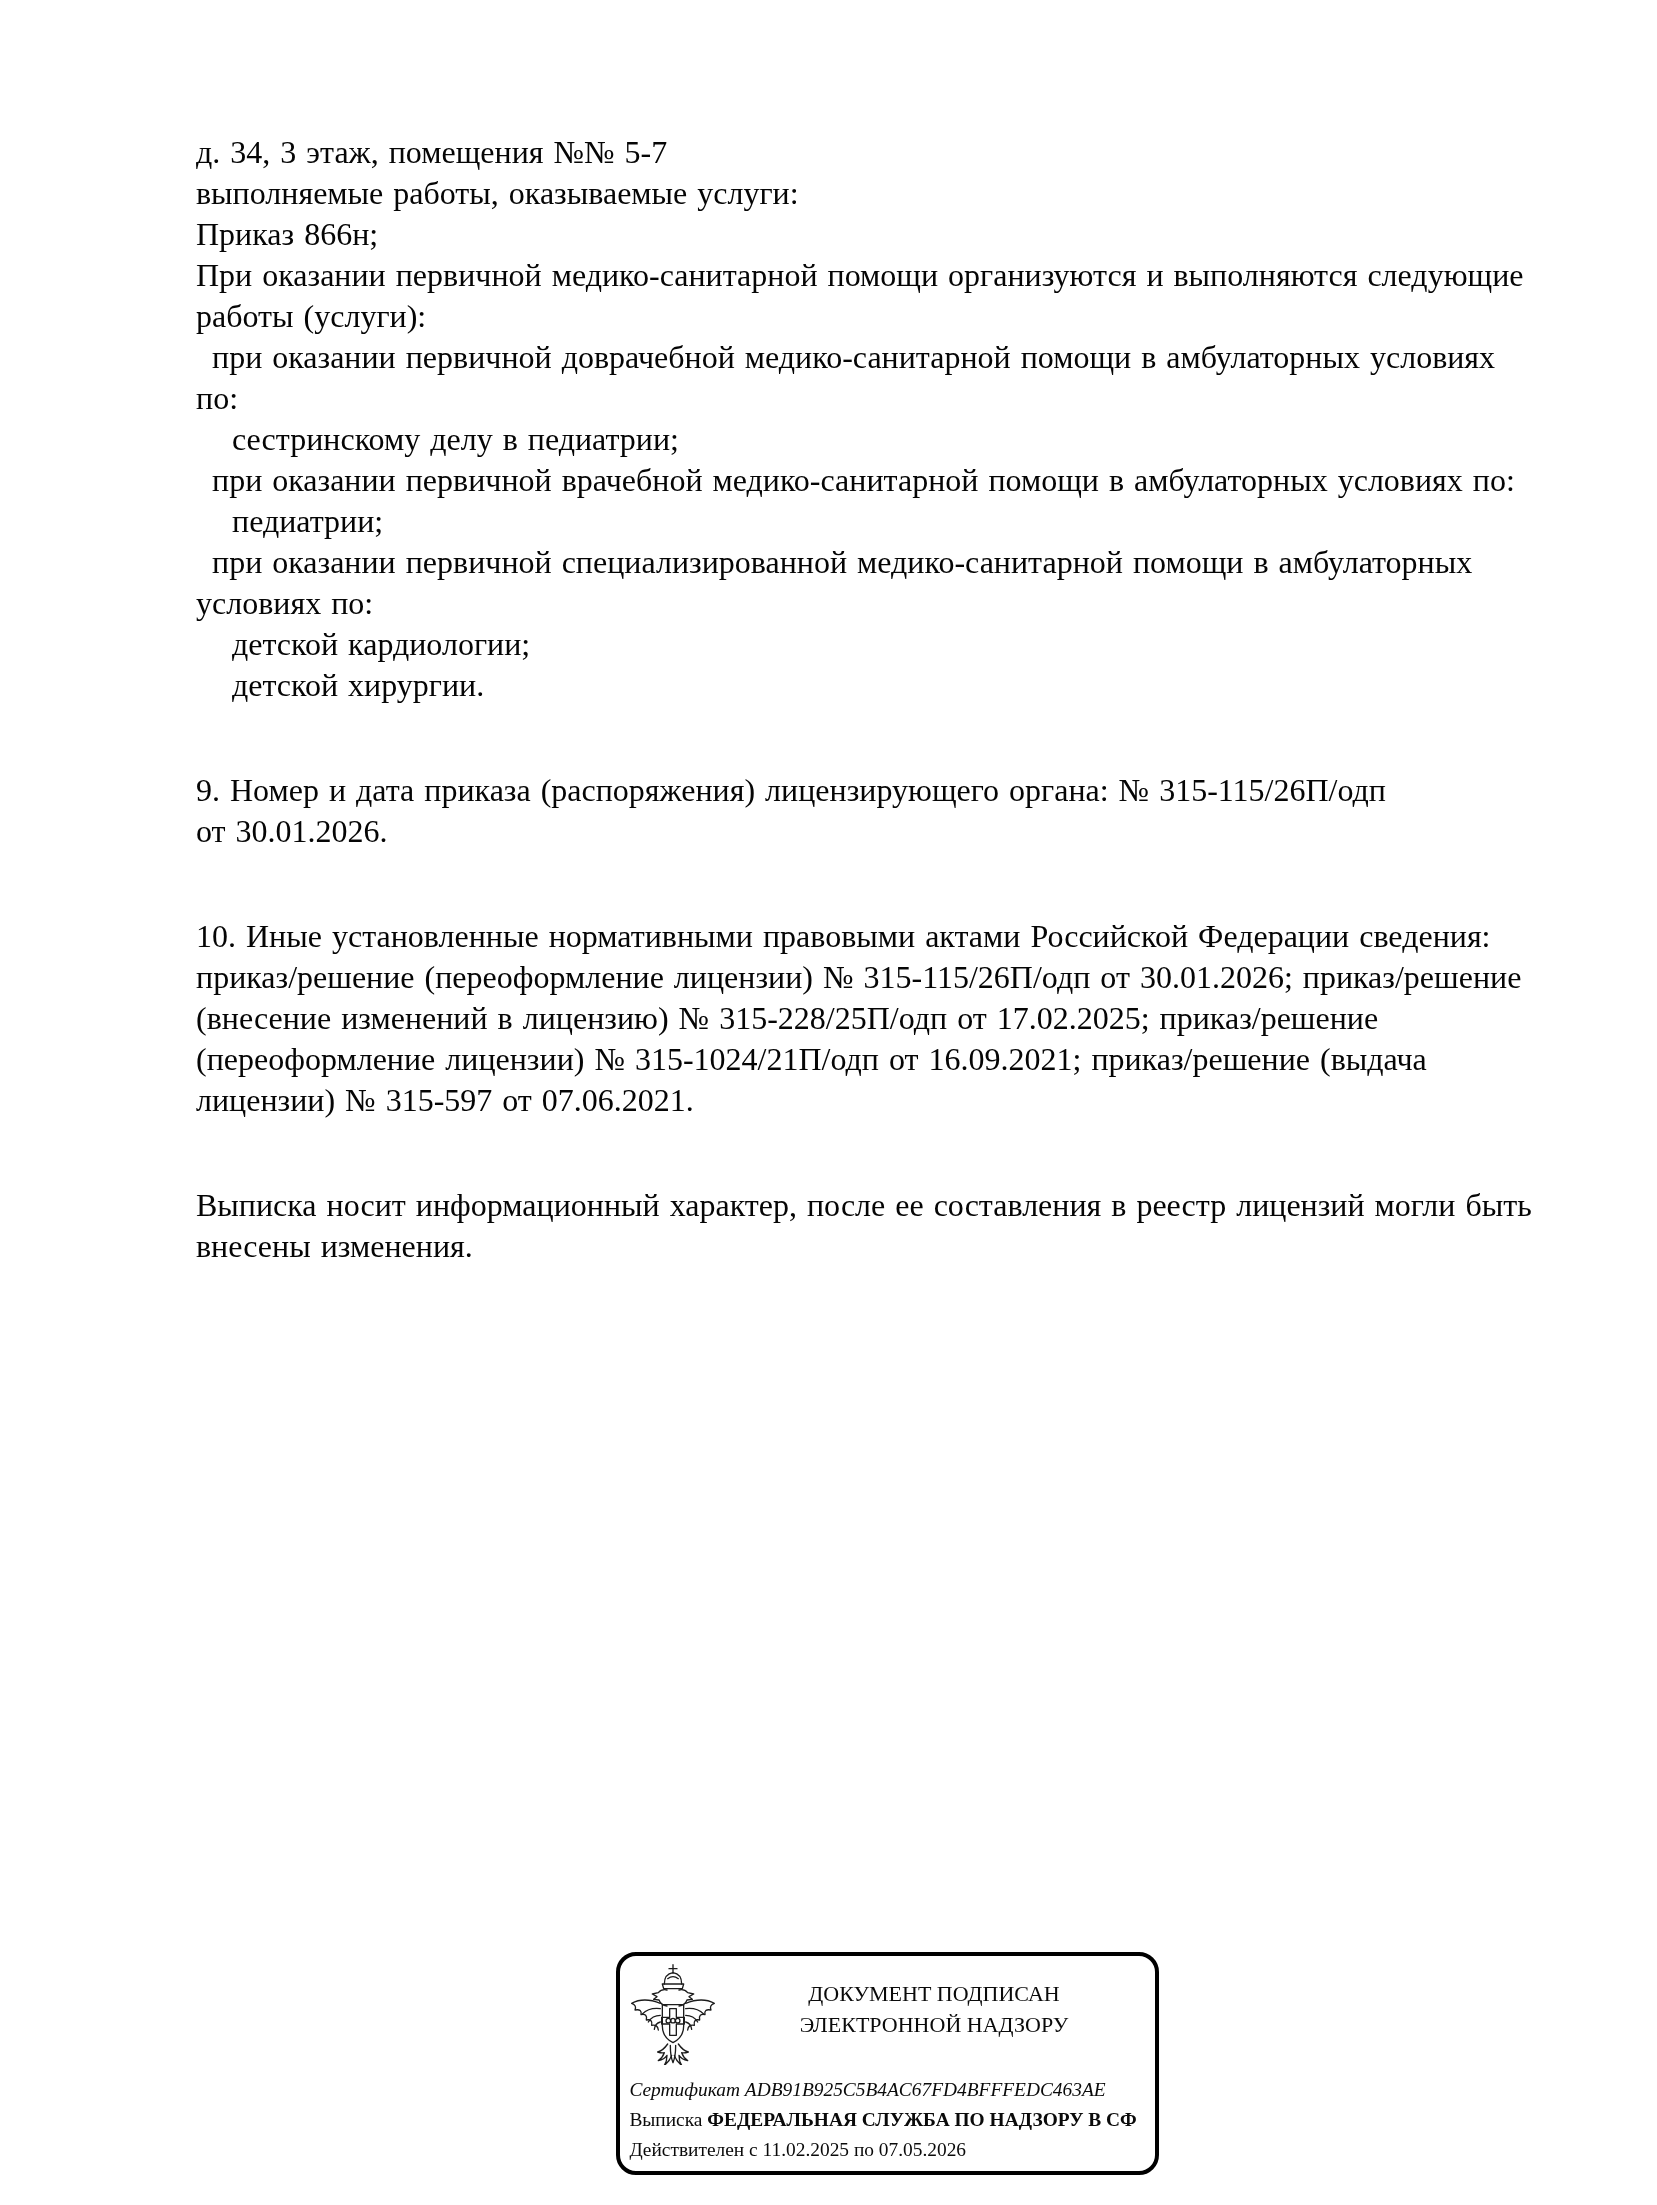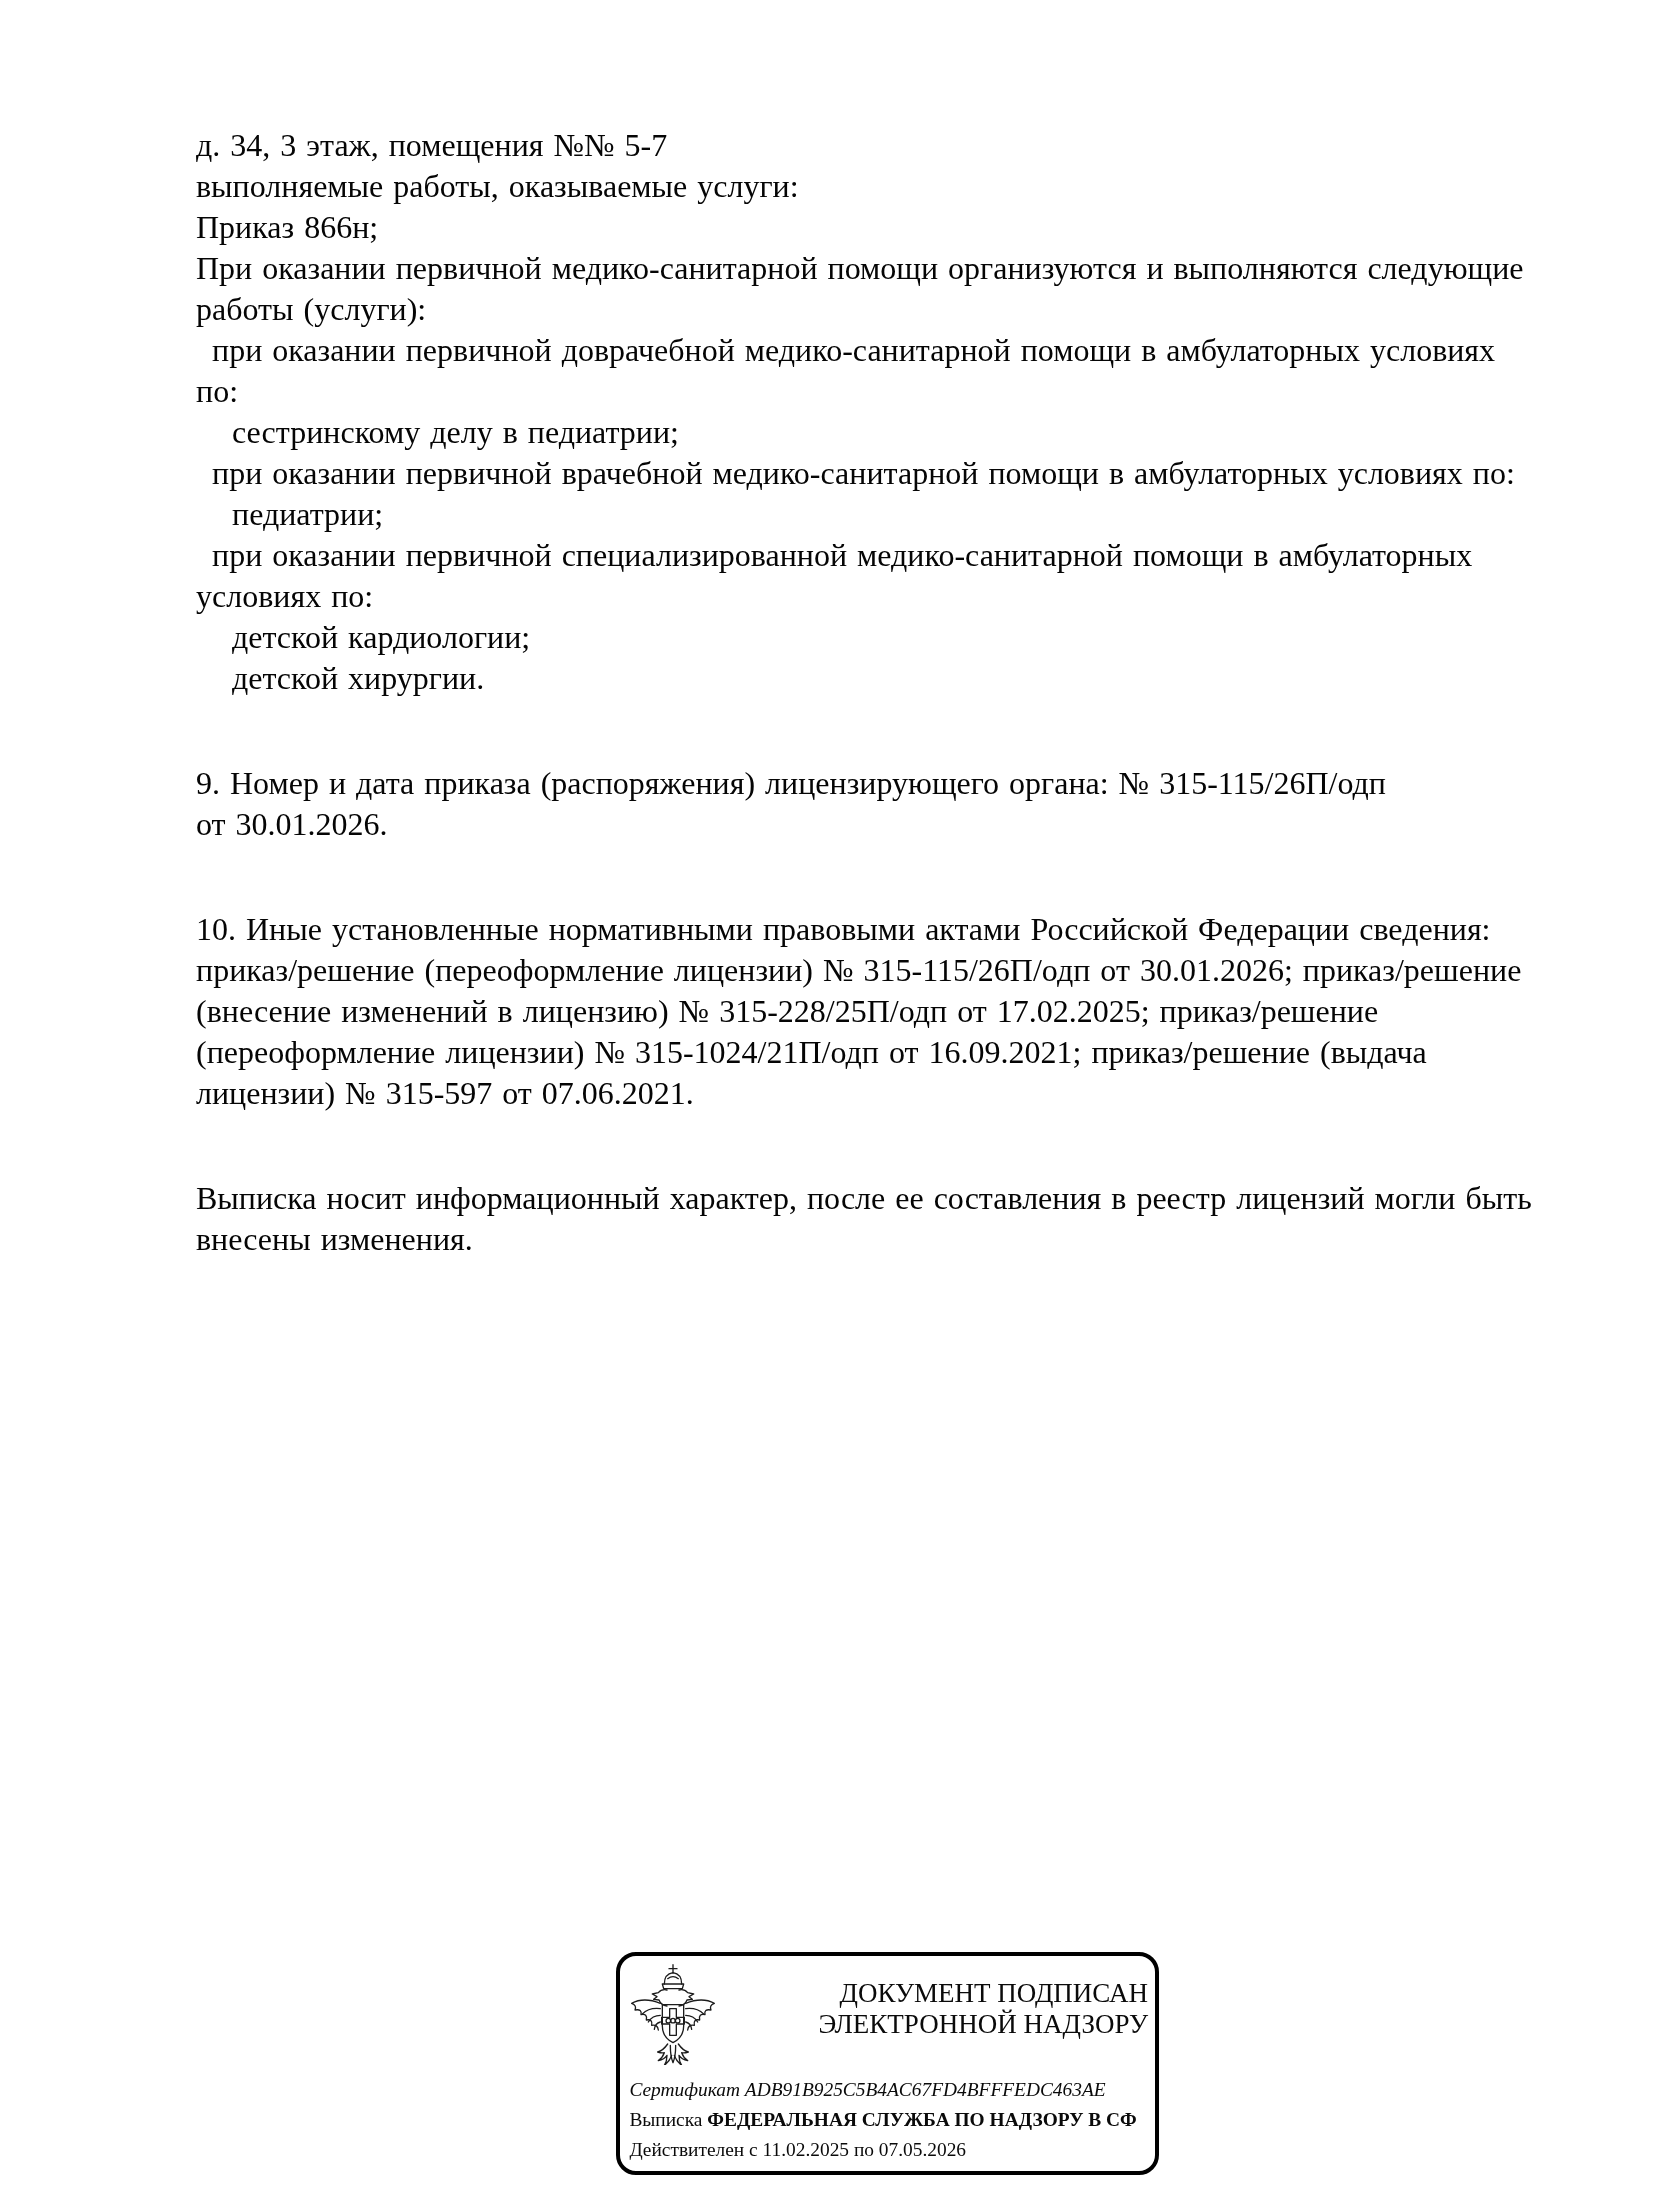--- a/index.html
+++ b/index.html
@@ -9,21 +9,21 @@
     height: 2205px;
     background: #ffffff;
     color: #000000;
     font-family: "Liberation Serif", "DejaVu Serif", serif;
     overflow: hidden;
   }
   
   .doc {
     position: absolute;
     left: 196px;
-    top: 125px;
+    top: 132px;
     font-size: 32px;
     line-height: 41px;
     white-space: pre;
     word-spacing: 2px;
     color: #050505;
   }
   .doc .line { white-space: pre; }
   .doc .line.ind1 { padding-left: 16px; }
   .doc .line.ind2 { padding-left: 36px; }
   .doc .line.gap  { margin-top: 64px; }
@@ -46,22 +46,22 @@
     left: 9.4px;
     top: 6.7px;
     width: 88px;
     height: 102px;
   }
   .stamp .stamp-title {
     position: absolute;
     left: 100px;
     top: 22px;
     width: 428px;
-    text-align: right;
-    font-size: 27px;
+    text-align: center;
+    font-size: 22px;
     line-height: 31px;
     color: #0a0a0a;
   }
   .sig-line {
     position: absolute;
     left: 9.4px;
     font-size: 19.4px;
     line-height: 23px;
     white-space: nowrap;
     color: #0a0a0a;

